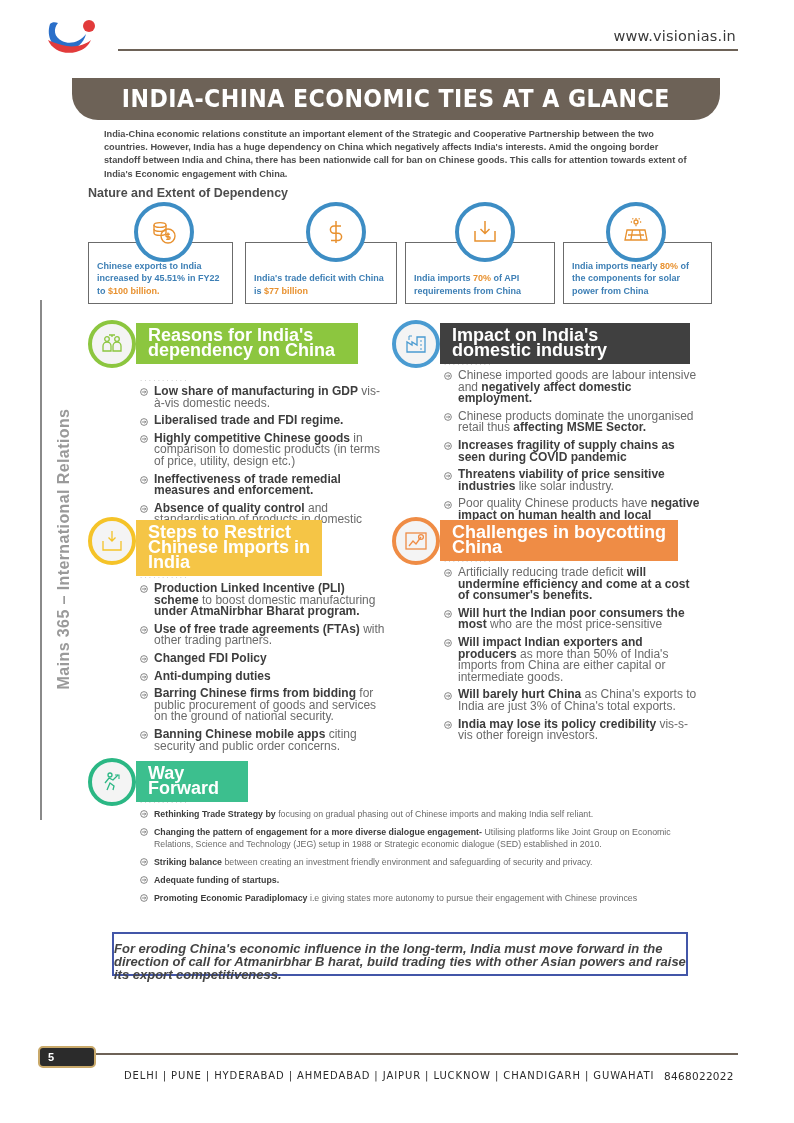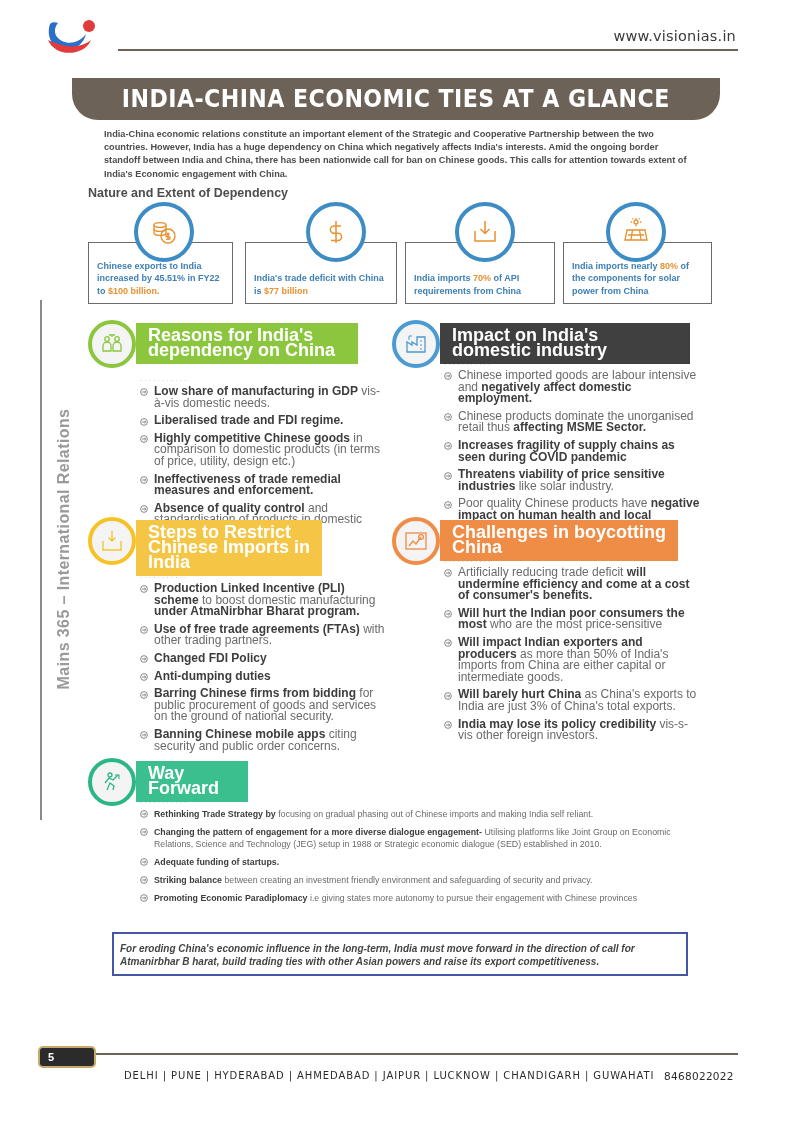--- a/index.html
+++ b/index.html
@@ -148,22 +148,22 @@
   #blk-way .dots{top:38px;}
   #blk-way ul{left:52px;top:50px;width:562px;}
   #blk-way ul li{font-size:8.8px;line-height:12px;margin-bottom:6px;}
 
   
   .conclusion{
     position:absolute;left:112px;top:932px;width:576px;height:44px;
     border:2px solid #4356a8;background:#fff;box-sizing:border-box;
   }
   .conclusion p{
-    margin:0;padding:8px 6px;
-    font-size:10px;line-height:13.2px;font-style:italic;
+    margin:0;padding:8px 0;
+    font-size:13px;line-height:13.2px;font-style:italic;
     font-weight:bold;color:#444;
   }
 
   
   .footer-rule{position:absolute;left:92px;top:1053px;width:646px;height:2px;background:#6d6257;}
   .pagebox{
     position:absolute;left:38px;top:1046px;width:58px;height:22px;
     background:#2b2b2b;border:2px solid #c9a96a;border-radius:5px;
     box-sizing:border-box;
   }
@@ -414,25 +414,25 @@
               <circle cx="5" cy="5" r="4.2"></circle>
               <path d="M2.6 5 h4.4 M5.6 3.4 L7.2 5 L5.6 6.6"></path>
             </svg></span><b>Rethinking Trade Strategy by</b><span> focusing on gradual phasing out of Chinese imports and making India self reliant.</span></li>
         <li><span class="bul"><svg width="8" height="8" viewBox="0 0 10 10" fill="none" stroke="#6a6a6a" stroke-width="1">
               <circle cx="5" cy="5" r="4.2"></circle>
               <path d="M2.6 5 h4.4 M5.6 3.4 L7.2 5 L5.6 6.6"></path>
             </svg></span><b>Changing the pattern of engagement for a more diverse dialogue engagement-</b><span> Utilising  platforms like Joint Group on Economic Relations, Science and Technology (JEG) setup in 1988 or Strategic economic dialogue (SED) established in 2010.</span></li>
         <li><span class="bul"><svg width="8" height="8" viewBox="0 0 10 10" fill="none" stroke="#6a6a6a" stroke-width="1">
               <circle cx="5" cy="5" r="4.2"></circle>
               <path d="M2.6 5 h4.4 M5.6 3.4 L7.2 5 L5.6 6.6"></path>
+            </svg></span><b>Striking balance</b><span> between creating an investment friendly environment and safeguarding of security and privacy.</span></li>
+        <li><span class="bul"><svg width="8" height="8" viewBox="0 0 10 10" fill="none" stroke="#6a6a6a" stroke-width="1">
+              <circle cx="5" cy="5" r="4.2"></circle>
+              <path d="M2.6 5 h4.4 M5.6 3.4 L7.2 5 L5.6 6.6"></path>
             </svg></span><b>Adequate funding of startups.</b></li>
-        <li><span class="bul"><svg width="8" height="8" viewBox="0 0 10 10" fill="none" stroke="#6a6a6a" stroke-width="1">
-              <circle cx="5" cy="5" r="4.2"></circle>
-              <path d="M2.6 5 h4.4 M5.6 3.4 L7.2 5 L5.6 6.6"></path>
-            </svg></span><b>Striking balance</b><span> between creating an investment friendly environment and safeguarding of security and privacy.</span></li>
         <li><span class="bul"><svg width="8" height="8" viewBox="0 0 10 10" fill="none" stroke="#6a6a6a" stroke-width="1">
               <circle cx="5" cy="5" r="4.2"></circle>
               <path d="M2.6 5 h4.4 M5.6 3.4 L7.2 5 L5.6 6.6"></path>
             </svg></span><b>Promoting Economic Paradiplomacy</b><span> i.e giving states more autonomy to pursue their engagement with Chinese provinces</span></li>
       </ul>
   </div>
 
   <div class="conclusion">
     <p>For eroding China's economic influence in the long-term, India must move forward in the direction of call for Atmanirbhar B harat, build trading ties with other Asian powers and raise its export competitiveness.</p>
   </div>

